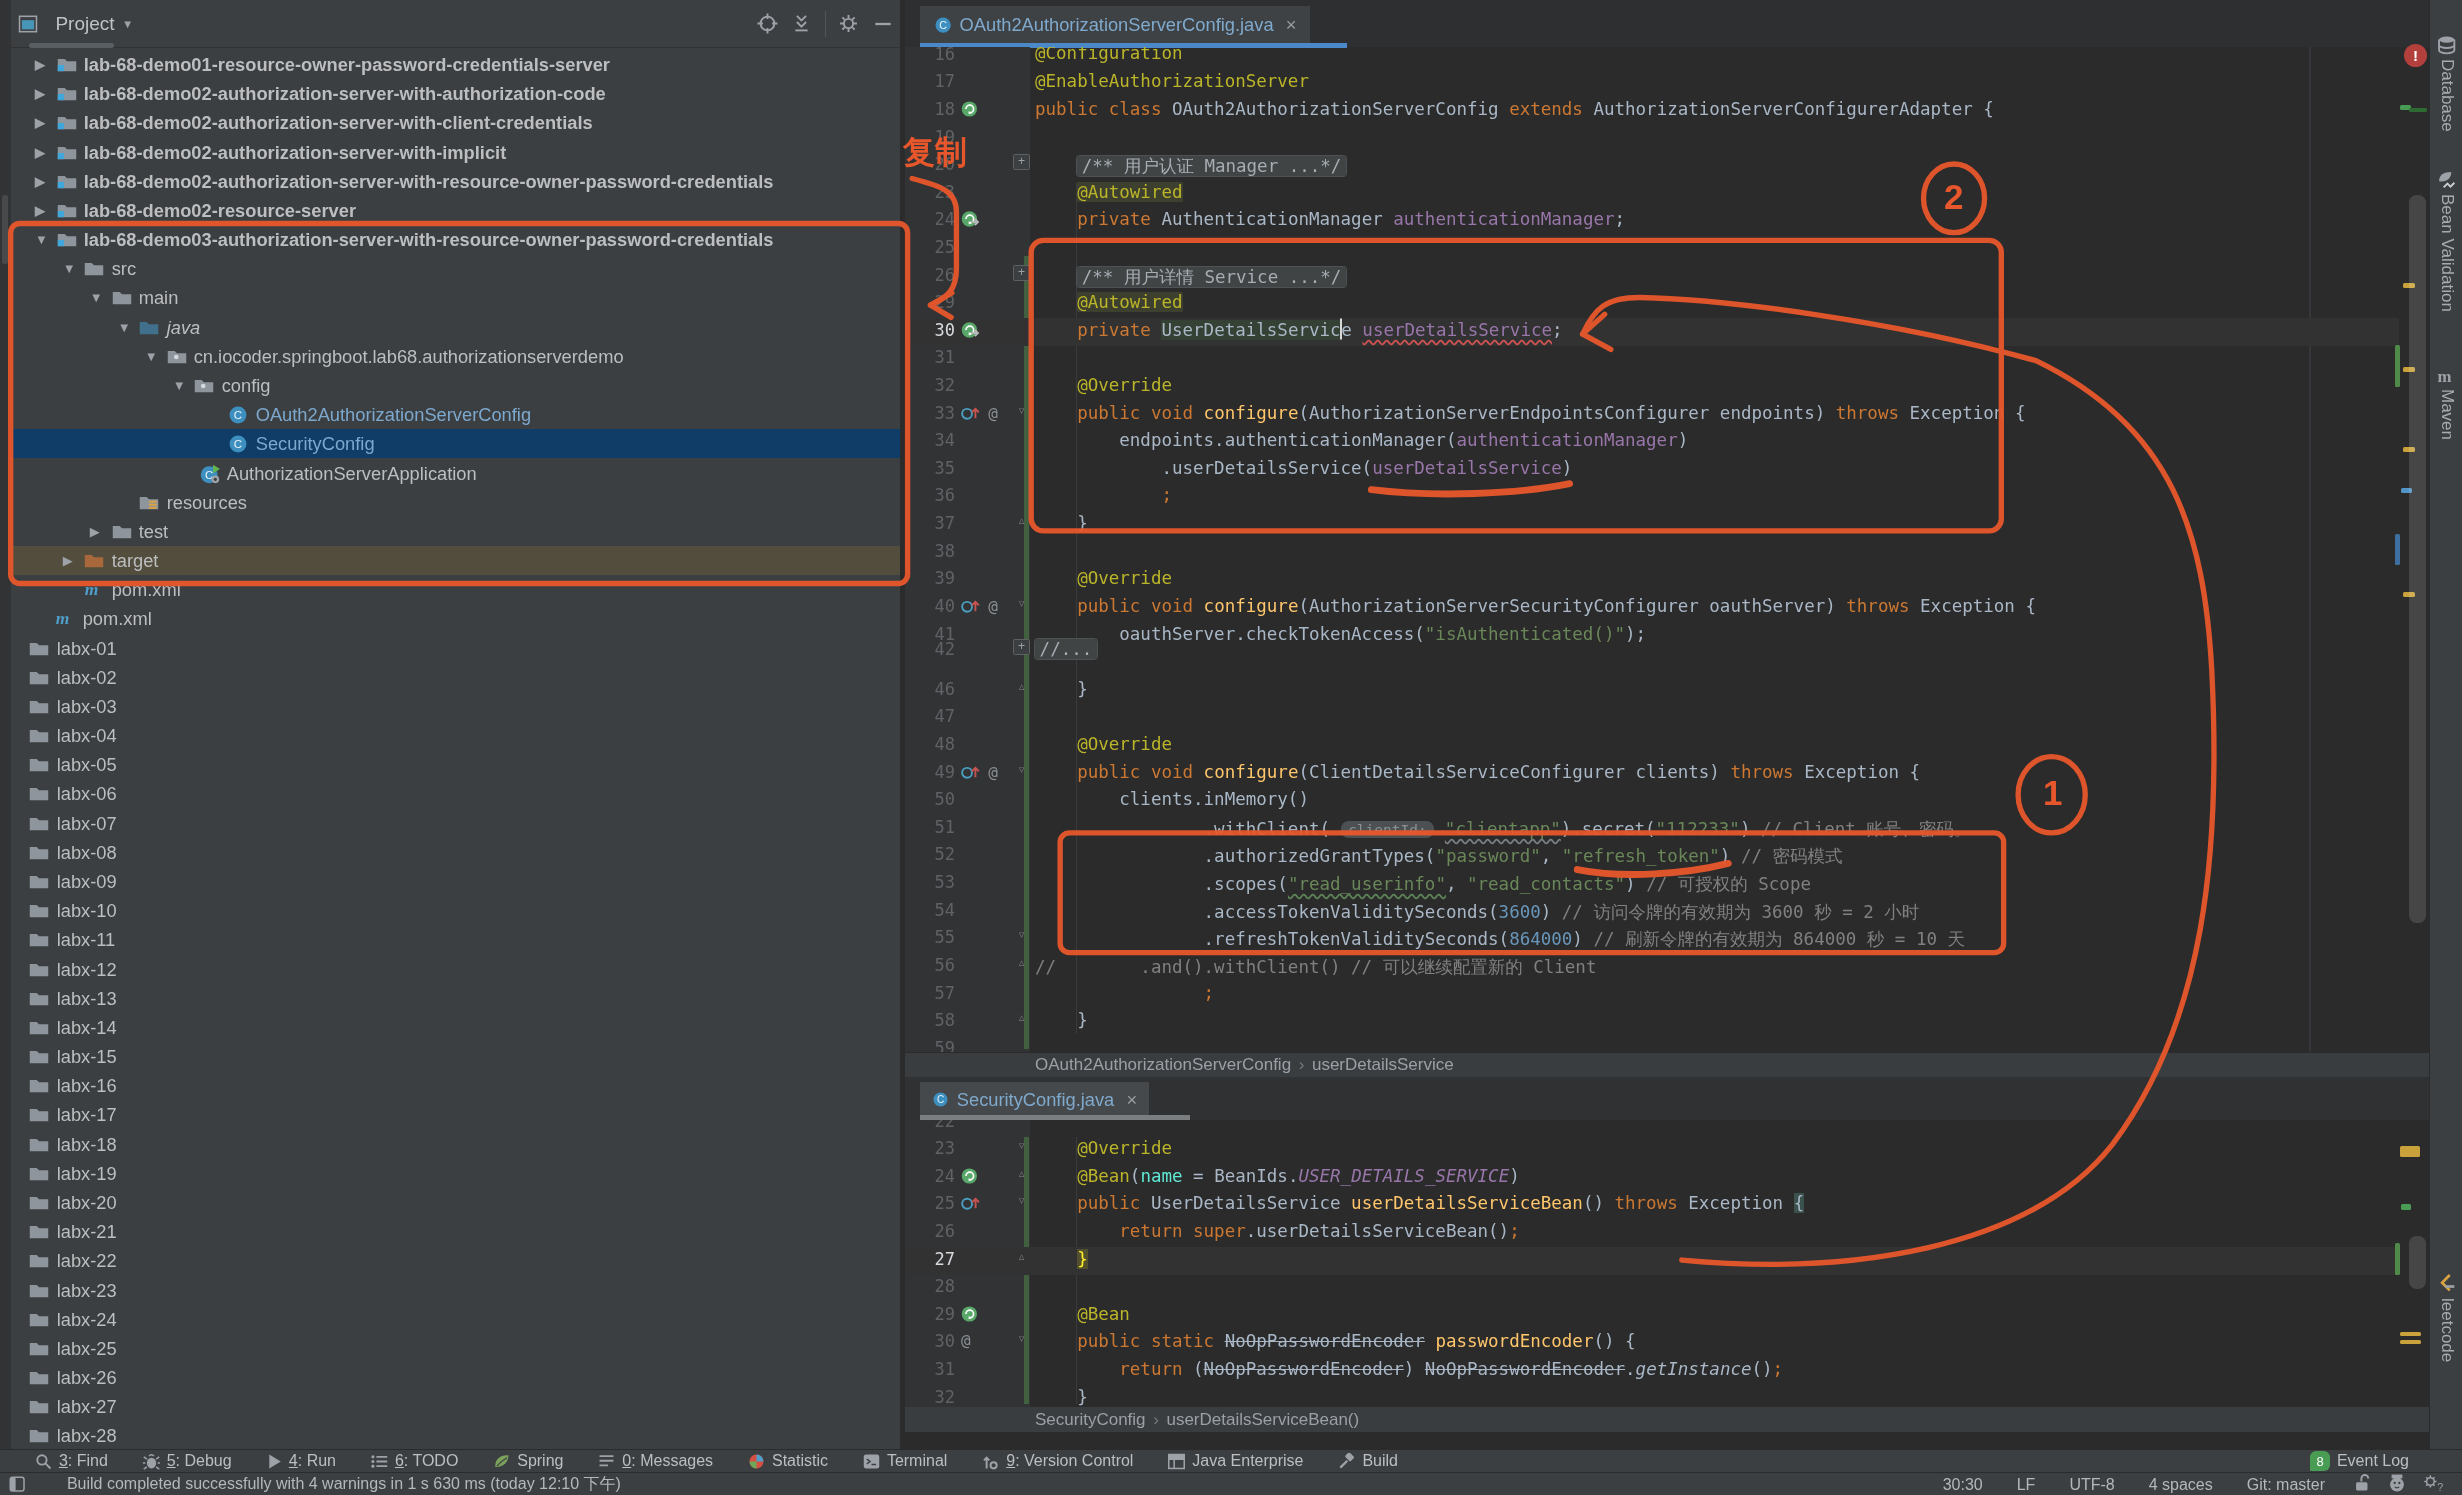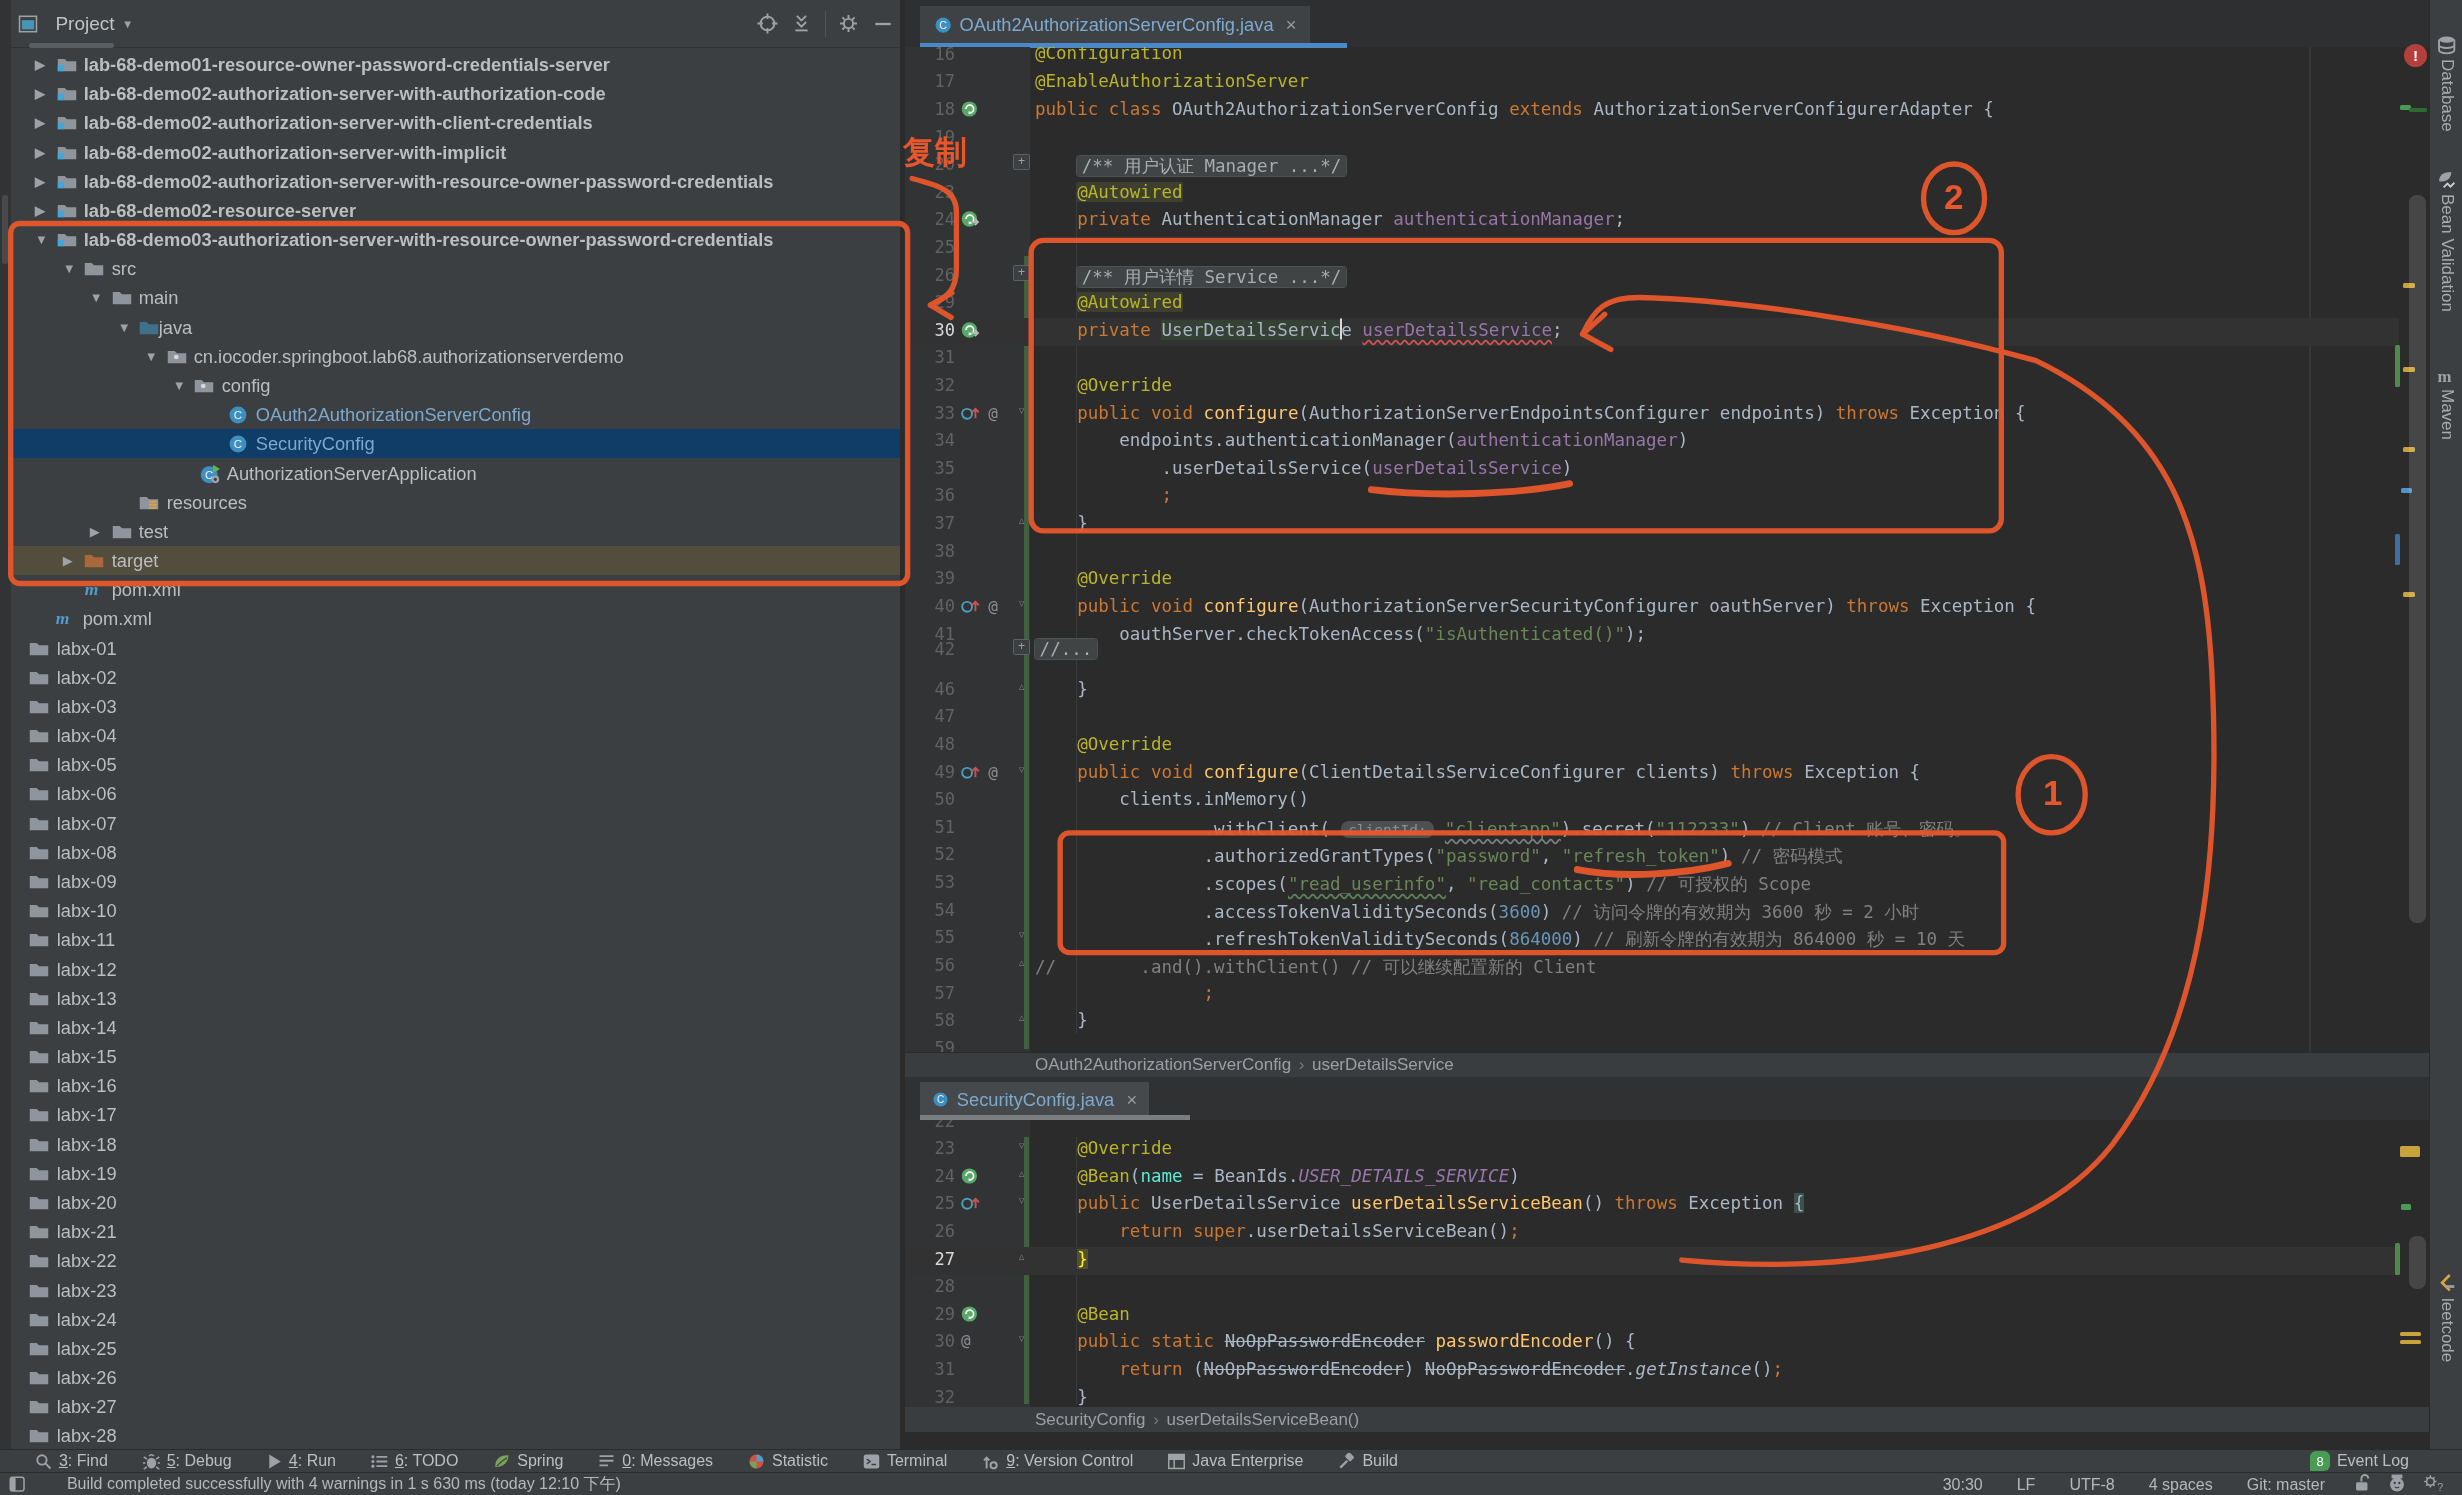--- a/index.html
+++ b/index.html
@@ -204,21 +204,21 @@
         <span class="tico" style="left: 101px;"><svg width="20" height="17" viewBox="0 0 26 22">
             <path d="M1 5 h9 l3 3 h12 v13 h-24 z" fill="#8E959C"></path>
           </svg></span>
         <span class="tlabel" style="left: 128px;">main</span>
       </div>
       <div class="trow" style="top: 266px;">
         <span class="arr" style="left: 107px;">▼</span>
         <span class="tico" style="left: 128px;"><svg width="20" height="17" viewBox="0 0 26 22">
             <path d="M1 5 h9 l3 3 h12 v13 h-24 z" fill="#41708d"></path>
           </svg></span>
-        <span class="tlabel" style="left: 148px;">java</span>
+        <span class="tlabel" style="left: 156px; font-style: italic;">java</span>
       </div>
       <div class="trow" style="top: 295px;">
         <span class="arr" style="left: 134px;">▼</span>
         <span class="tico" style="left: 156px;"><svg width="20" height="17" viewBox="0 0 26 22">
             <path d="M1 5 h9 l3 3 h12 v13 h-24 z" fill="#8E959C"></path>
             <circle cx="12" cy="13" r="3" fill="#d4d9dd"></circle>
           </svg></span>
         <span class="tlabel" style="left: 183px;">cn.iocoder.springboot.lab68.authorizationserverdemo</span>
       </div>
       <div class="trow" style="top: 324px;">

